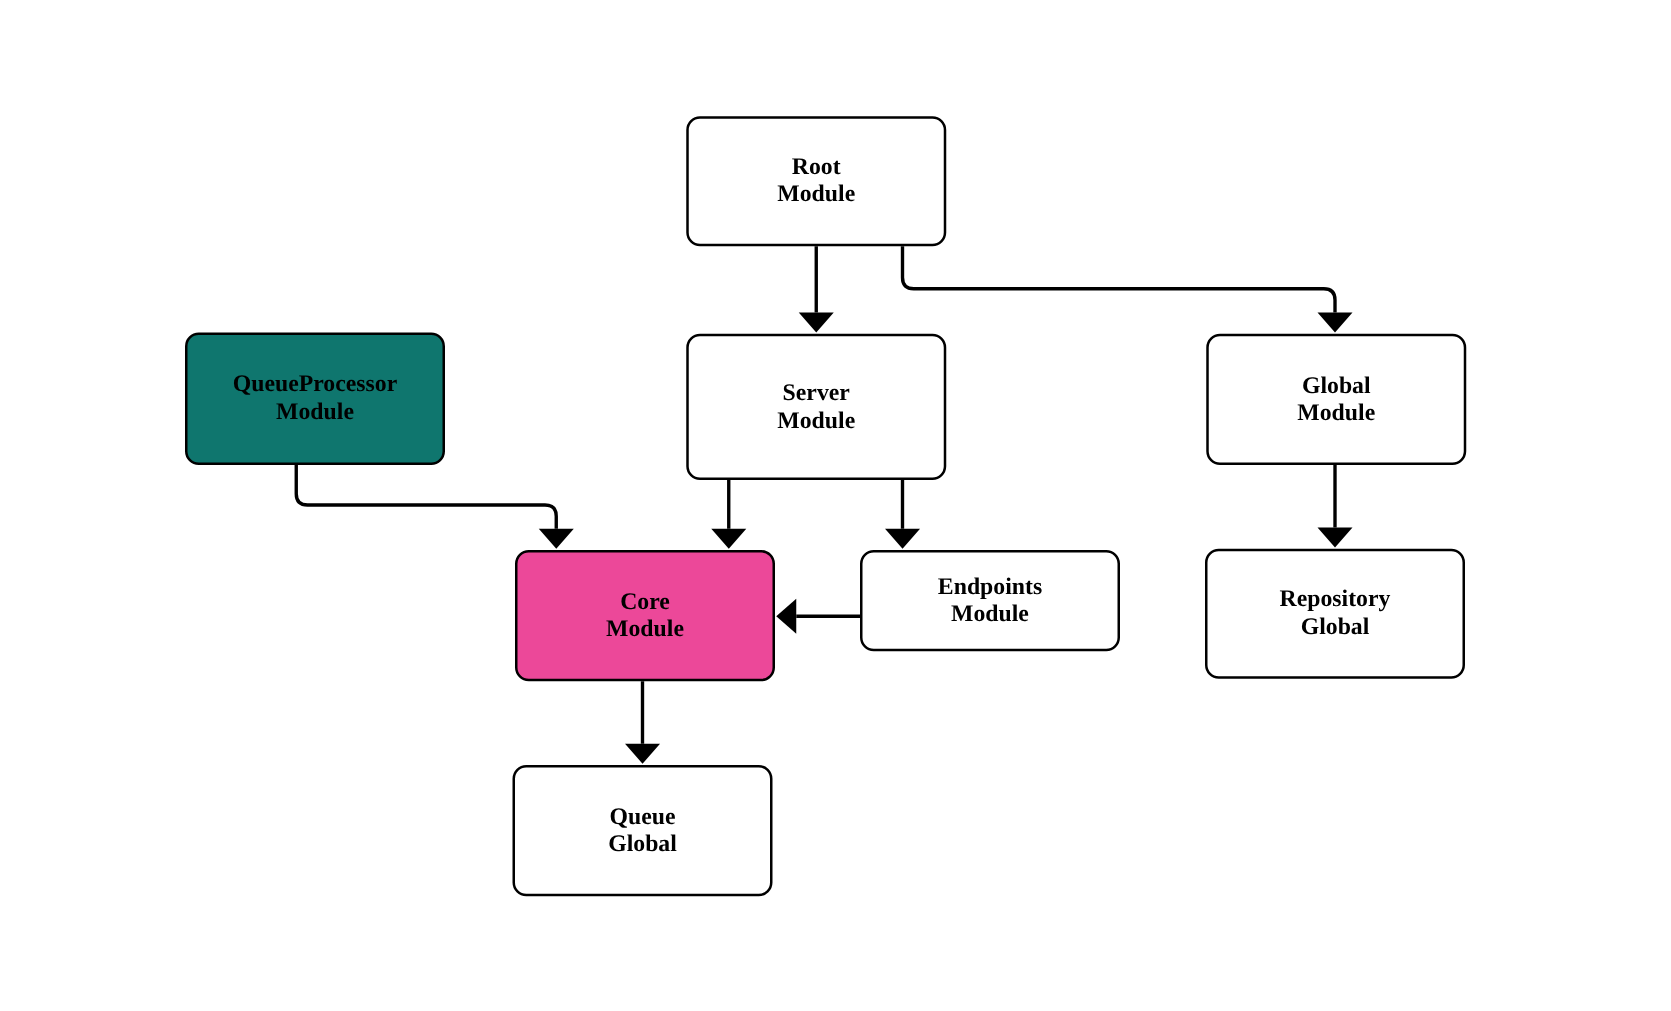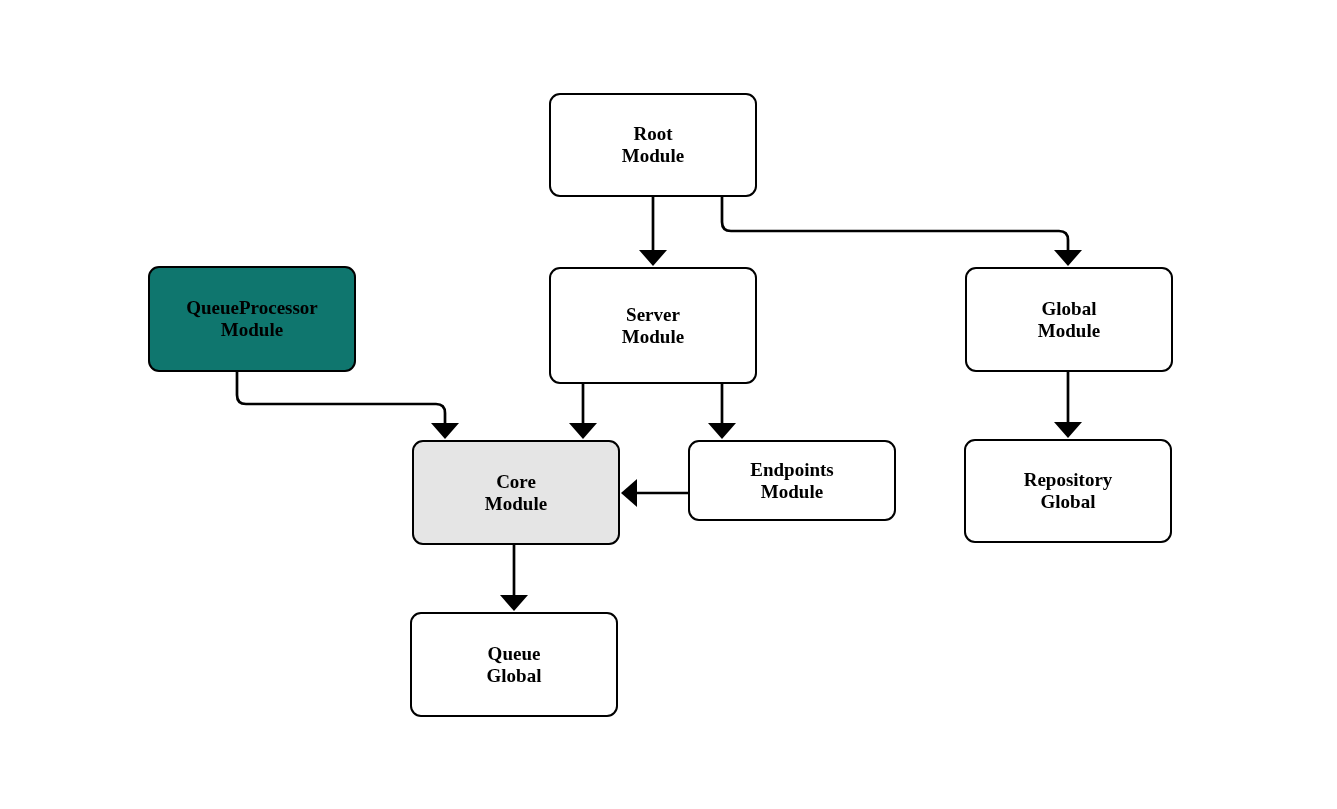--- a/index.html
+++ b/index.html
@@ -74,21 +74,21 @@
 Module</span>
     </div>
     <div class="node" style="left: 549px; top: 267px; width: 208px; height: 117px; background: rgb(255, 255, 255); border-color: rgb(0, 0, 0);">
       <span class="node-label" style="color: rgb(0, 0, 0);">Server
 Module</span>
     </div>
     <div class="node" style="left: 965px; top: 267px; width: 208px; height: 105px; background: rgb(255, 255, 255); border-color: rgb(0, 0, 0);">
       <span class="node-label" style="color: rgb(0, 0, 0);">Global
 Module</span>
     </div>
-    <div class="node" style="left: 412px; top: 440px; width: 208px; height: 105px; background: #e5e5e5; border-color: rgb(0, 0, 0);">
+    <div class="node" style="left: 412px; top: 440px; width: 208px; height: 105px; background: #ec4899; border-color: rgb(0, 0, 0);">
       <span class="node-label" style="color: rgb(0, 0, 0);">Core
 Module</span>
     </div>
     <div class="node" style="left: 688px; top: 440px; width: 208px; height: 81px; background: rgb(255, 255, 255); border-color: rgb(0, 0, 0);">
       <span class="node-label" style="color: rgb(0, 0, 0);">Endpoints
 Module</span>
     </div>
     <div class="node" style="left: 964px; top: 439px; width: 208px; height: 104px; background: rgb(255, 255, 255); border-color: rgb(0, 0, 0);">
       <span class="node-label" style="color: rgb(0, 0, 0);">Repository
 Global</span>

